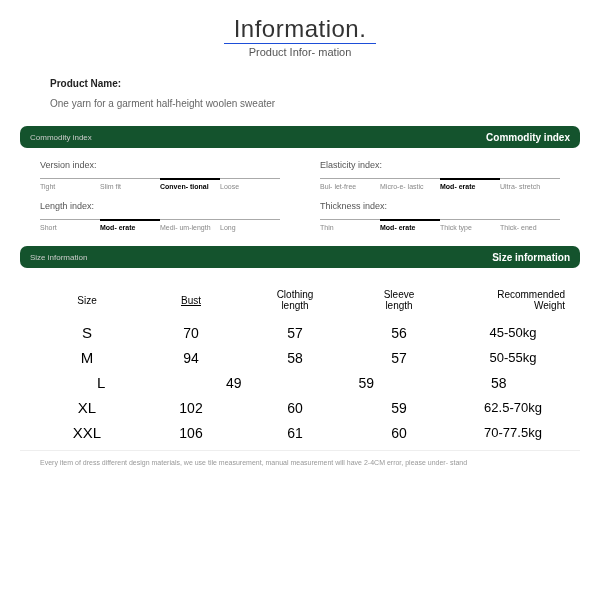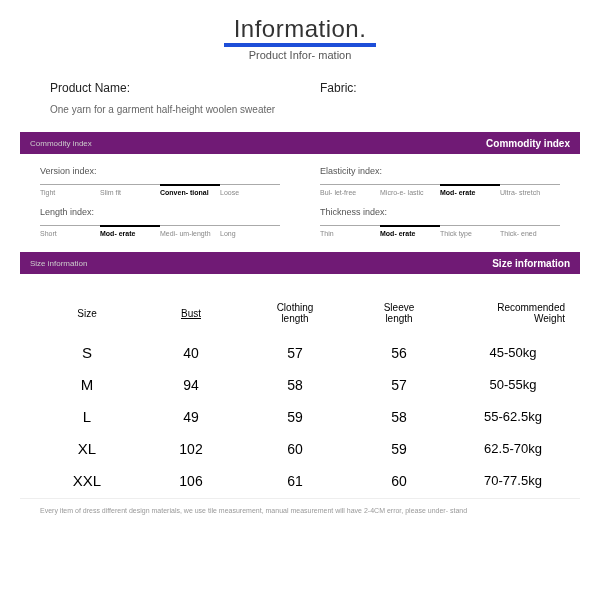--- a/index.html
+++ b/index.html
@@ -13,57 +13,57 @@
   }
   .header {
     text-align: center;
     margin-top: 5px;
     margin-bottom: 15px;
   }
   .header h1 {
     font-size: 24px;
     font-weight: normal;
     display: inline-block;
-    border-bottom: 4px solid #1d4ed8;
+    border-bottom: 1px solid #1d4ed8;
     padding: 0 10px;
     letter-spacing: 0.5px;
   }
   .header .sub {
     font-size: 11px;
     color: #555;
     margin-top: 2px;
     line-height: 1.1;
   }
   .info-row {
     display: flex;
     padding: 5px 30px 15px 30px;
     gap: 40px;
   }
   .info-col { flex: 1; }
   .info-col .label {
-    font-size: 12px;
+    font-size: 10px;
     color: #222;
-    font-weight: normal;
+    font-weight: bold;
     margin-bottom: 8px;
   }
   .info-col .value {
     font-size: 10px;
     color: #666;
     line-height: 1.4;
   }
   .bar {
-    background: #701a75;
+    background: #14532d;
     color: #fff;
     height: 22px;
     display: flex;
     align-items: center;
     justify-content: space-between;
     padding: 0 10px;
     font-size: 9px;
-    border-radius: 0;
+    border-radius: 7px;
     margin-bottom: 12px;
   }
   .bar .left { color: #ccc; font-size: 8px; }
   .bar .right { font-weight: bold; font-size: 10px; }
   .indexes {
     display: grid;
     grid-template-columns: 1fr 1fr;
     gap: 10px 40px;
     padding: 0 20px 15px 20px;
   }
@@ -95,21 +95,20 @@
     padding-top: 3px;
   }
   .size-table {
     width: 100%;
     padding: 5px 15px 0 15px;
   }
   .size-table .row {
     display: flex;
     align-items: center;
     padding: 4px 0;
-    margin-top: 7px;
   }
   .size-table .hdr .cell {
     font-size: 11px;
     color: #000;
     font-weight: normal;
     line-height: 1.1;
   }
   .size-table .row .cell {
     flex: 1;
     text-align: center;
@@ -137,21 +136,20 @@
   <div class="sub">Product Infor-
 mation</div>
 </div>
 
 <div class="info-row">
   <div class="info-col">
     <div class="label">Product Name:</div>
     <div class="value">One yarn for a garment half-height woolen sweater</div>
   </div>
   <div class="info-col">
-    <div class="label">Fabric:</div>
   </div>
 </div>
 
 <div class="bar">
   <span class="left">Commodity index</span>
   <span class="right">Commodity index</span>
 </div>
 
 <div class="indexes">
     <div class="index-group">
@@ -213,38 +211,37 @@
       <div class="cell" style="white-space: pre-line; text-decoration: underline;">Bust</div>
       <div class="cell" style="white-space: pre-line;">Clothing
 length</div>
       <div class="cell" style="white-space: pre-line;">Sleeve
 length</div>
       <div class="cell weight" style="white-space: pre-line;">Recommended
 Weight</div>
     </div>
     <div class="row">
       <div class="cell big">S</div>
-      <div class="cell">40</div>
+      <div class="cell">70</div>
       <div class="cell">57</div>
       <div class="cell">56</div>
       <div class="cell weight">45-50kg</div>
     </div>
     <div class="row">
       <div class="cell big">M</div>
       <div class="cell">94</div>
       <div class="cell">58</div>
       <div class="cell">57</div>
       <div class="cell weight">50-55kg</div>
     </div>
     <div class="row">
       <div class="cell big">L</div>
       <div class="cell">49</div>
       <div class="cell">59</div>
       <div class="cell">58</div>
-      <div class="cell weight">55-62.5kg</div>
     </div>
     <div class="row">
       <div class="cell big">XL</div>
       <div class="cell">102</div>
       <div class="cell">60</div>
       <div class="cell">59</div>
       <div class="cell weight">62.5-70kg</div>
     </div>
     <div class="row">
       <div class="cell big">XXL</div>

